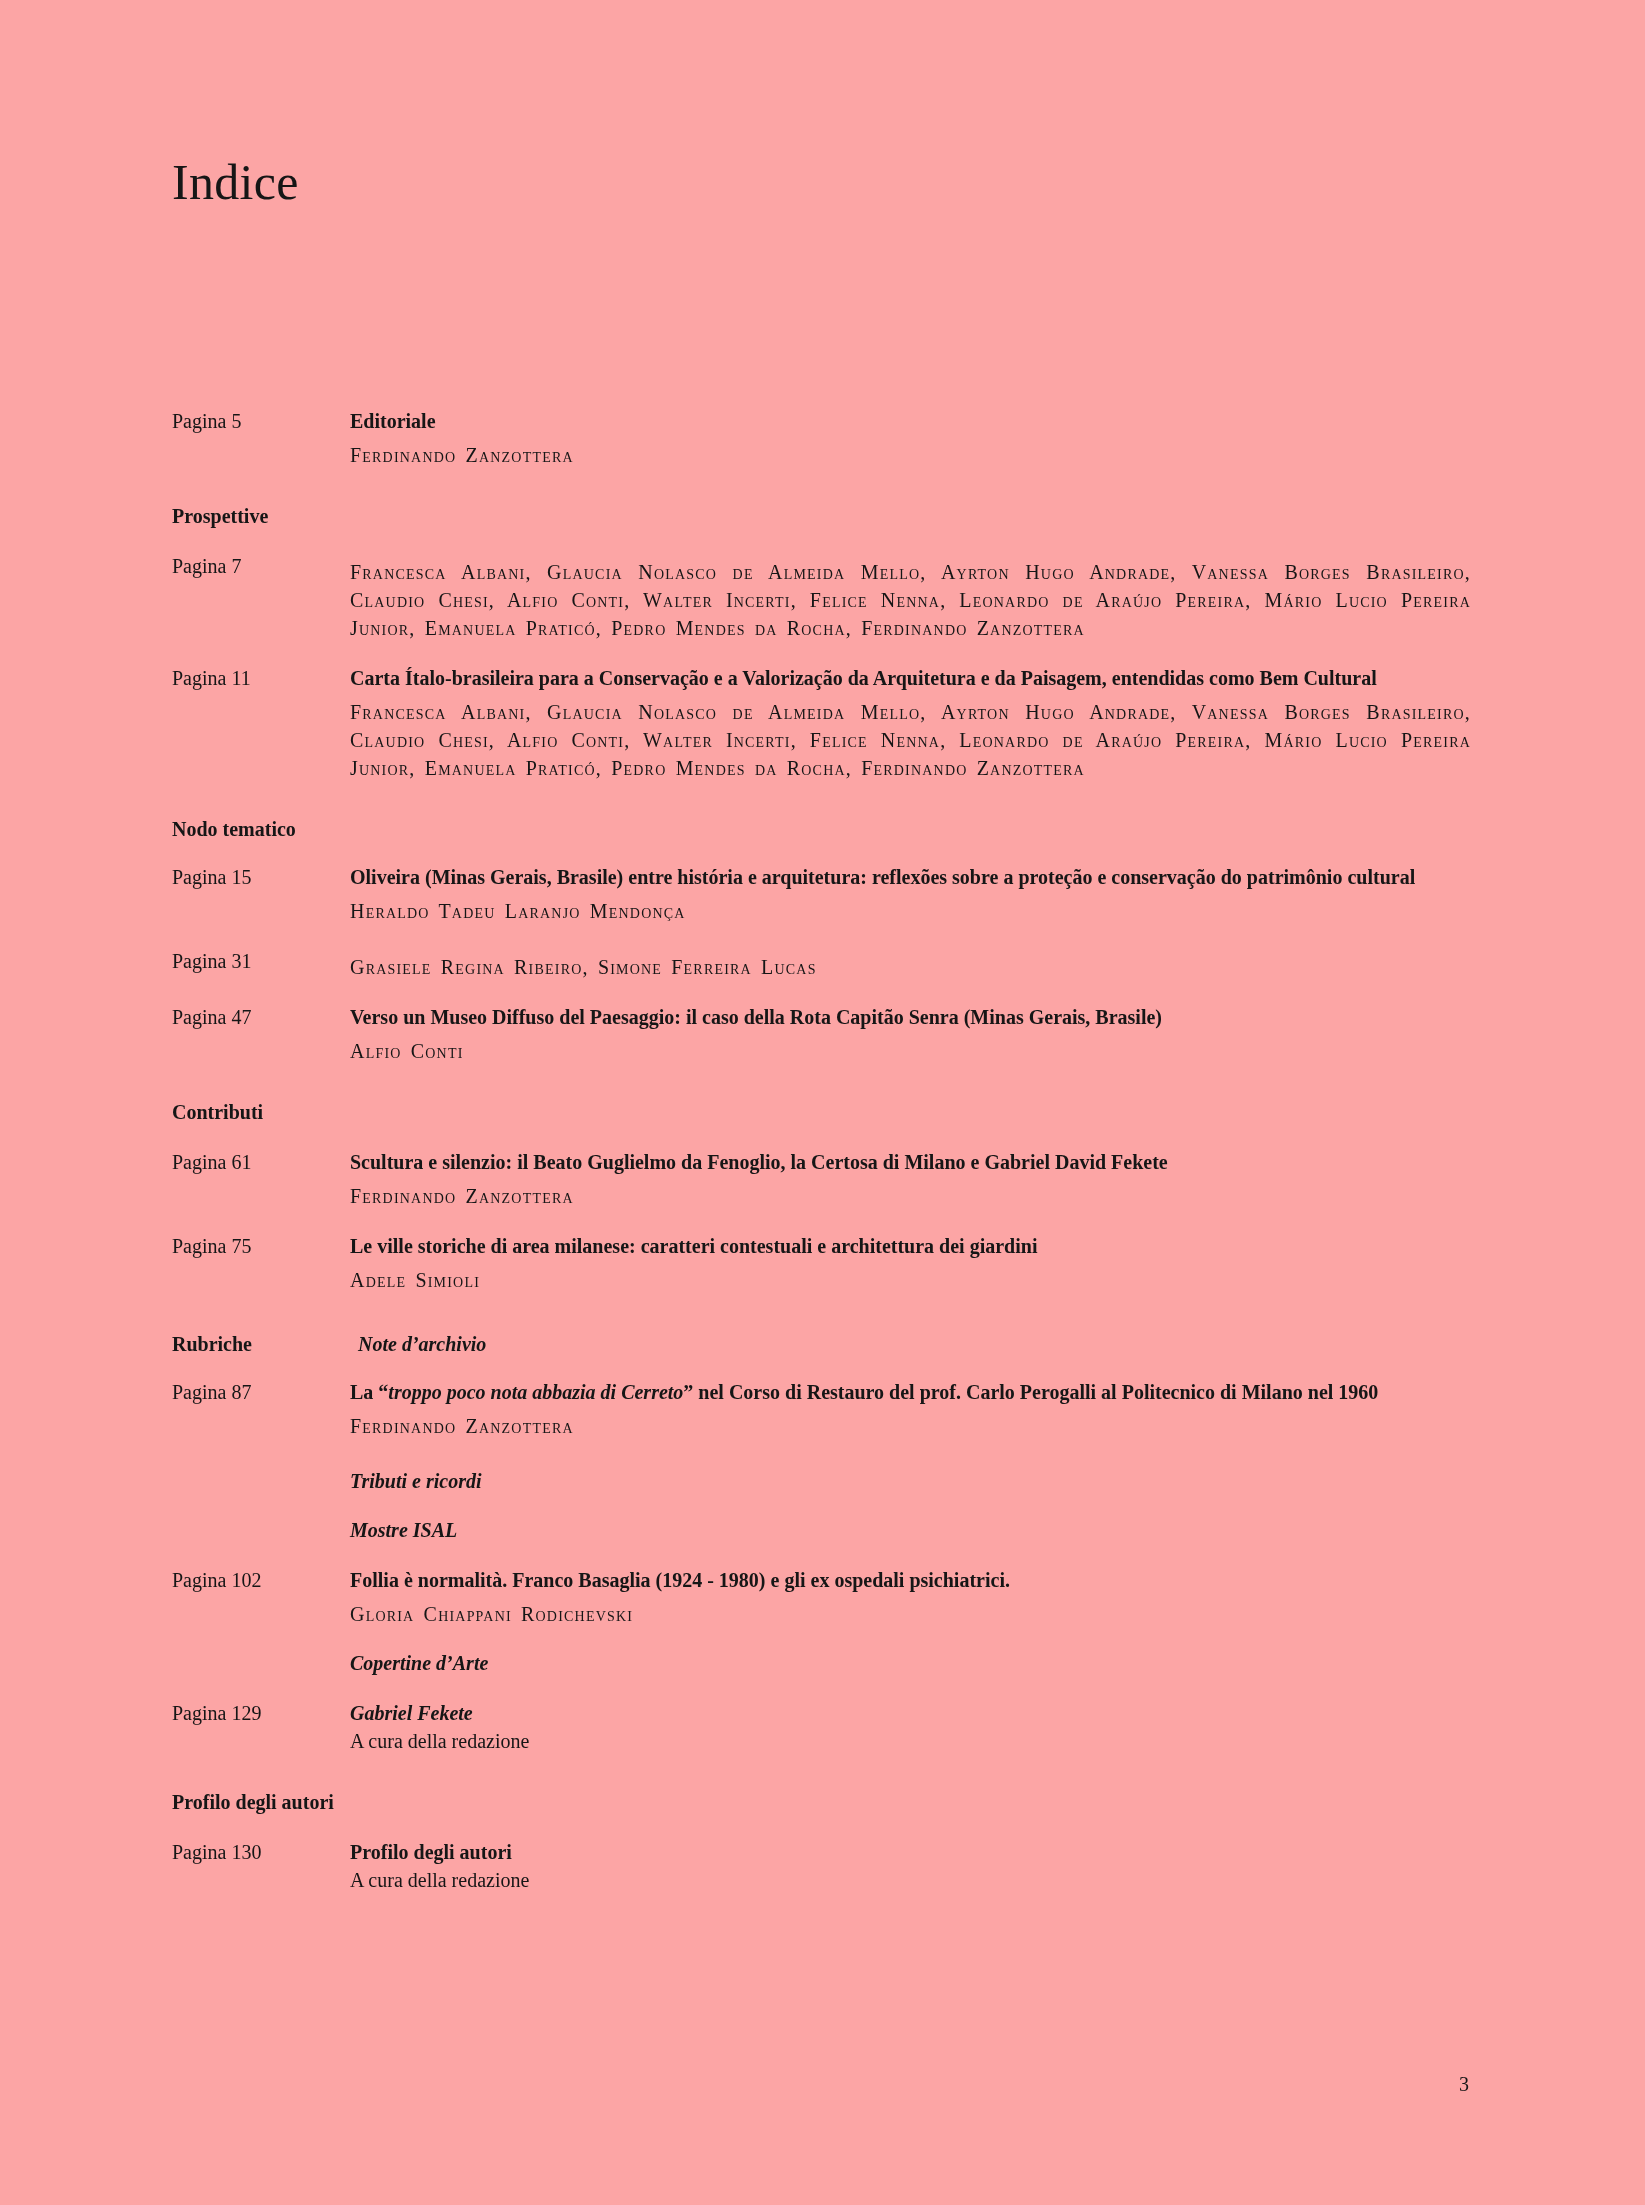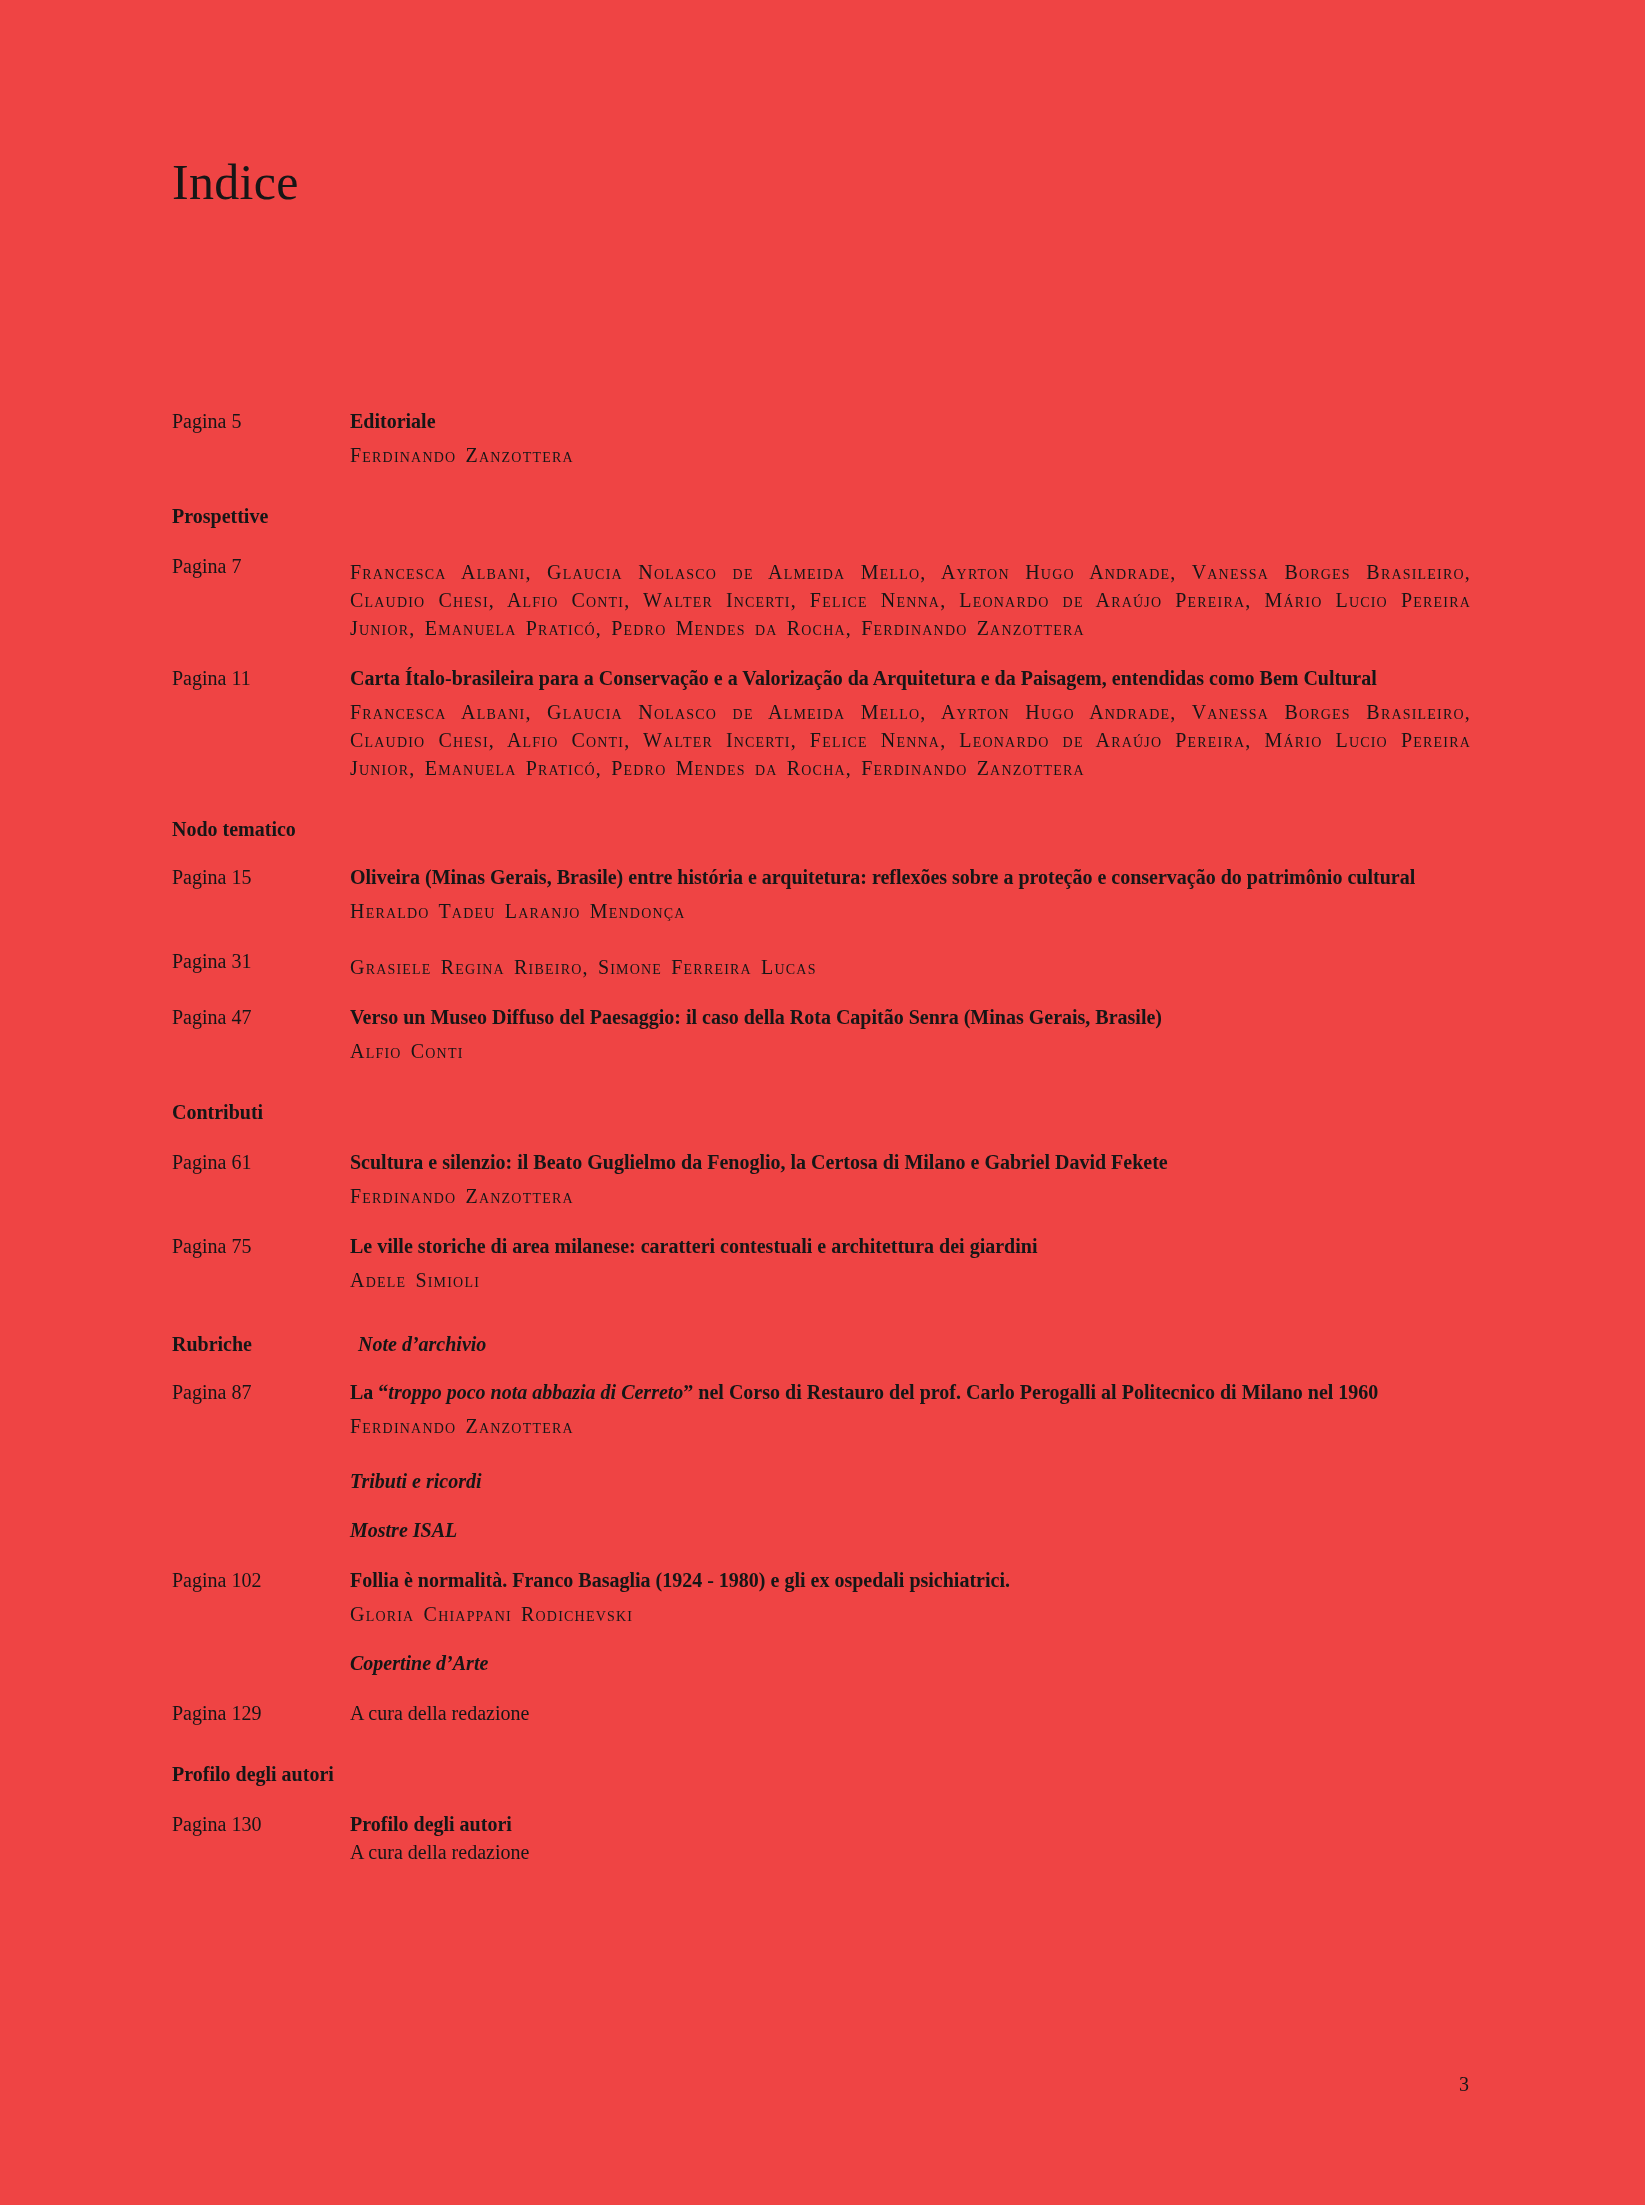--- a/index.html
+++ b/index.html
@@ -1,21 +1,21 @@
 <!DOCTYPE html>
 <html style="font-size:9.5px"><head>
 <meta charset="utf-8">
 <style>
   html, body { margin: 0; padding: 0; background: #ffffff; }
   .page {
     position: relative;
     width: 1646px;
     height: 2205px;
     box-sizing: border-box;
-    background: #ef4444;
+    background: #fca5a5;
     color: #161616;
     font-family: "Liberation Serif", "DejaVu Serif", serif;
     font-size: 20px;
     line-height: 28px;
     padding: 0 175px 0 172px;
     overflow: hidden;
   }
   .doc-title {
     margin: 0;
     padding-top: 157px;
@@ -168,20 +168,21 @@
     </div>
 
     <div class="row mt-m">
       <div class="col-page"></div>
       <div class="col-main subheader">Copertine d’Arte</div>
     </div>
 
     <div class="row mt-s">
       <div class="col-page">Pagina 129</div>
       <div class="col-main">
+        <div class="entry-title italic">Gabriel Fekete</div>
         <div class="entry-byline">A cura della redazione</div>
       </div>
     </div>
 
     <div class="row mt-xl">
       <div class="col-page section-label">Profilo degli autori</div>
       <div class="col-main"></div>
     </div>
 
     <div class="row mt-s">

